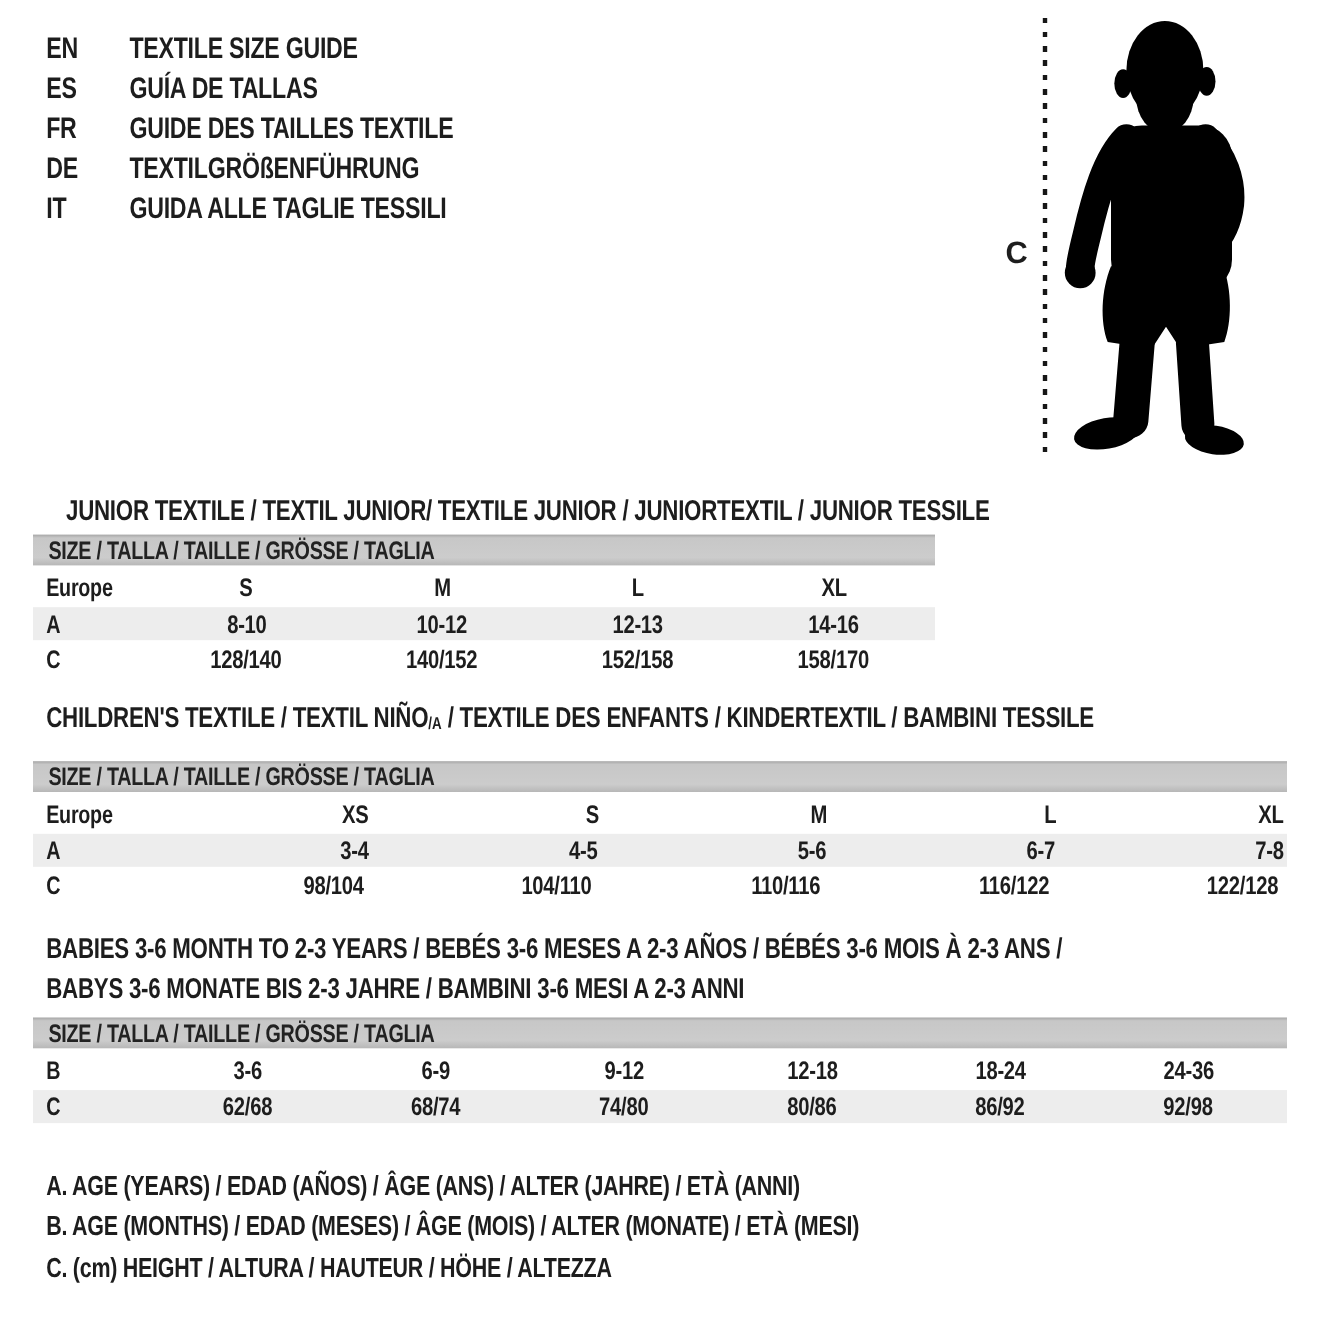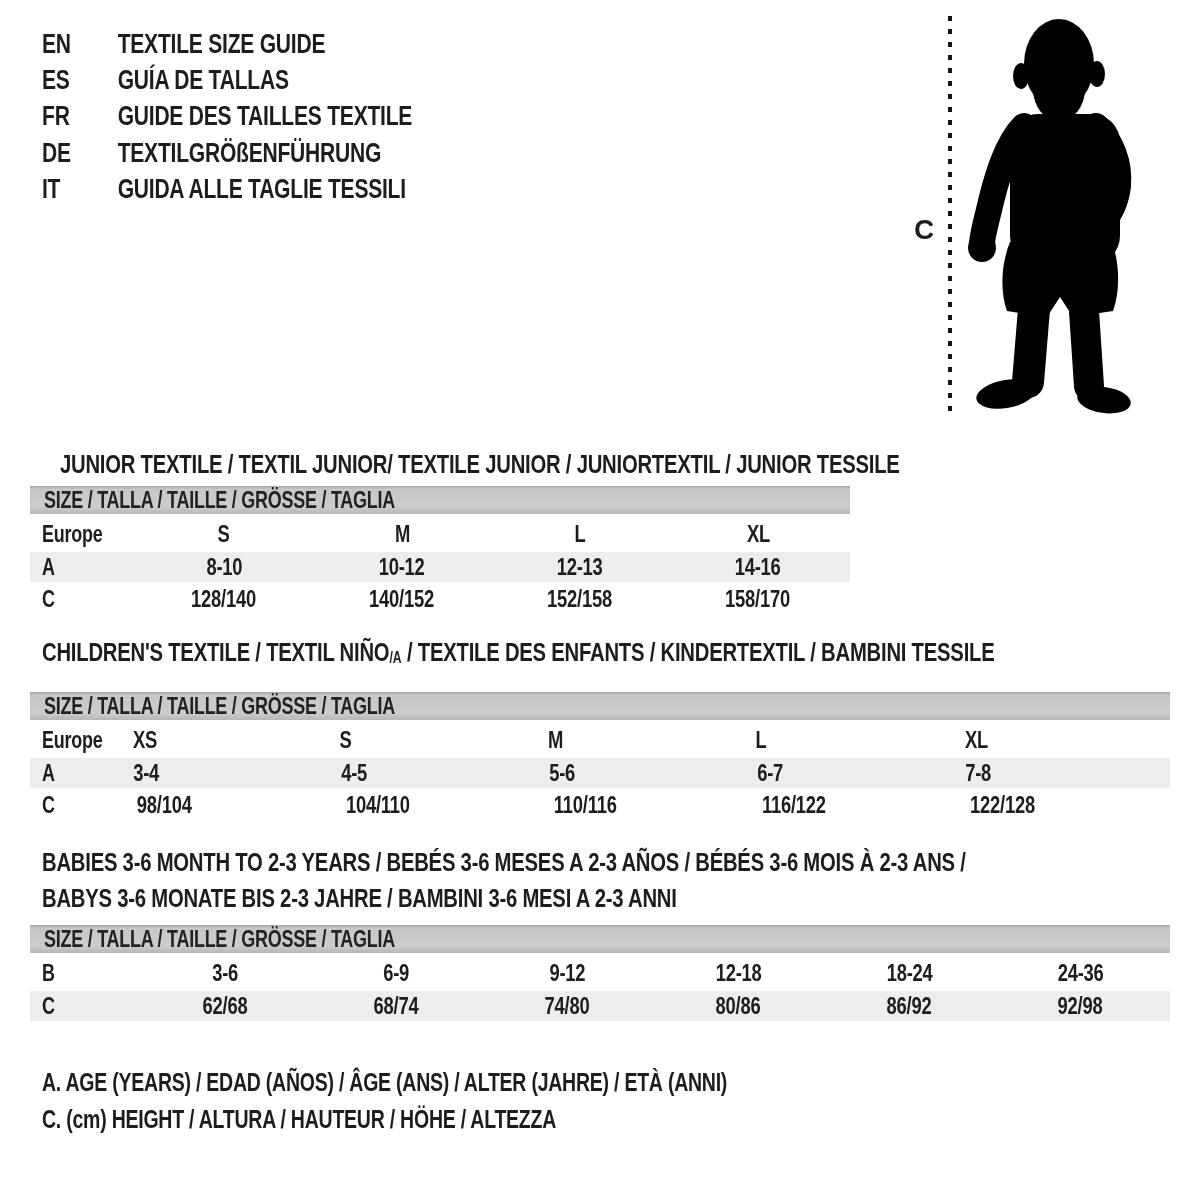--- a/index.html
+++ b/index.html
@@ -39,27 +39,27 @@
   .table-bar { height:28px; display:flex; align-items:center; padding-left:14px;
     font-size:23px; margin-bottom:2px; color:#222;
     background:linear-gradient(180deg,#a6a6a6 0,#c7c7c7 3px,#cccccc 21px,#b7b7b7 100%); }
   .t-row { display:flex; align-items:center; font-size:23px; }
   .t-row.shade { background:#ededed; }
   .row-tall { height:36px; } .row-mid { height:30px; } .row-low { height:34px; }
   .t-label { padding-left:12px; }
   .junior-table .t-label { width:93px; }
   .junior-table .t-cell { width:178px; text-align:center; }
   .children-table .t-label { width:88px; }
-  .children-table .t-cell { width:208px; text-align:left; }
+  .children-table .t-cell { width:208px; text-align:right; }
   .babies-table .t-label { width:98px; }
   .babies-table .t-cell { width:171px; text-align:center; }
 
   
   .legend { position:absolute; left:42px; top:1064px; }
-  .legend-line { height:37.3px; display:flex; align-items:center; font-size:25px; }
+  .legend-line { height:37.3px; display:flex; align-items:flex-start; font-size:25px; }
 </style>
 </head>
 <body>
 
 <div class="page">
 
   <div class="lang-block">
     <div class="lang-row">
       <span class="lang-code">EN</span>
       <span>TEXTILE SIZE GUIDE</span>
@@ -189,17 +189,20 @@
       <span class="t-cell"><span class="cx">86/92</span></span>
       <span class="t-cell"><span class="cx">92/98</span></span>
     </div>
   </div>
 
   <div class="legend">
     <div class="legend-line">
         <span class="cond">A. AGE (YEARS) / EDAD (AÑOS) / ÂGE (ANS) / ALTER (JAHRE) / ETÀ (ANNI)</span>
       </div>
     <div class="legend-line">
+        <span class="cond">B. AGE (MONTHS) / EDAD (MESES) / ÂGE (MOIS) / ALTER (MONATE) / ETÀ (MESI)</span>
+      </div>
+    <div class="legend-line">
         <span class="cond">C. (cm) HEIGHT / ALTURA / HAUTEUR / HÖHE / ALTEZZA</span>
       </div>
   </div>
 
 </div>
 
 </body></html>

